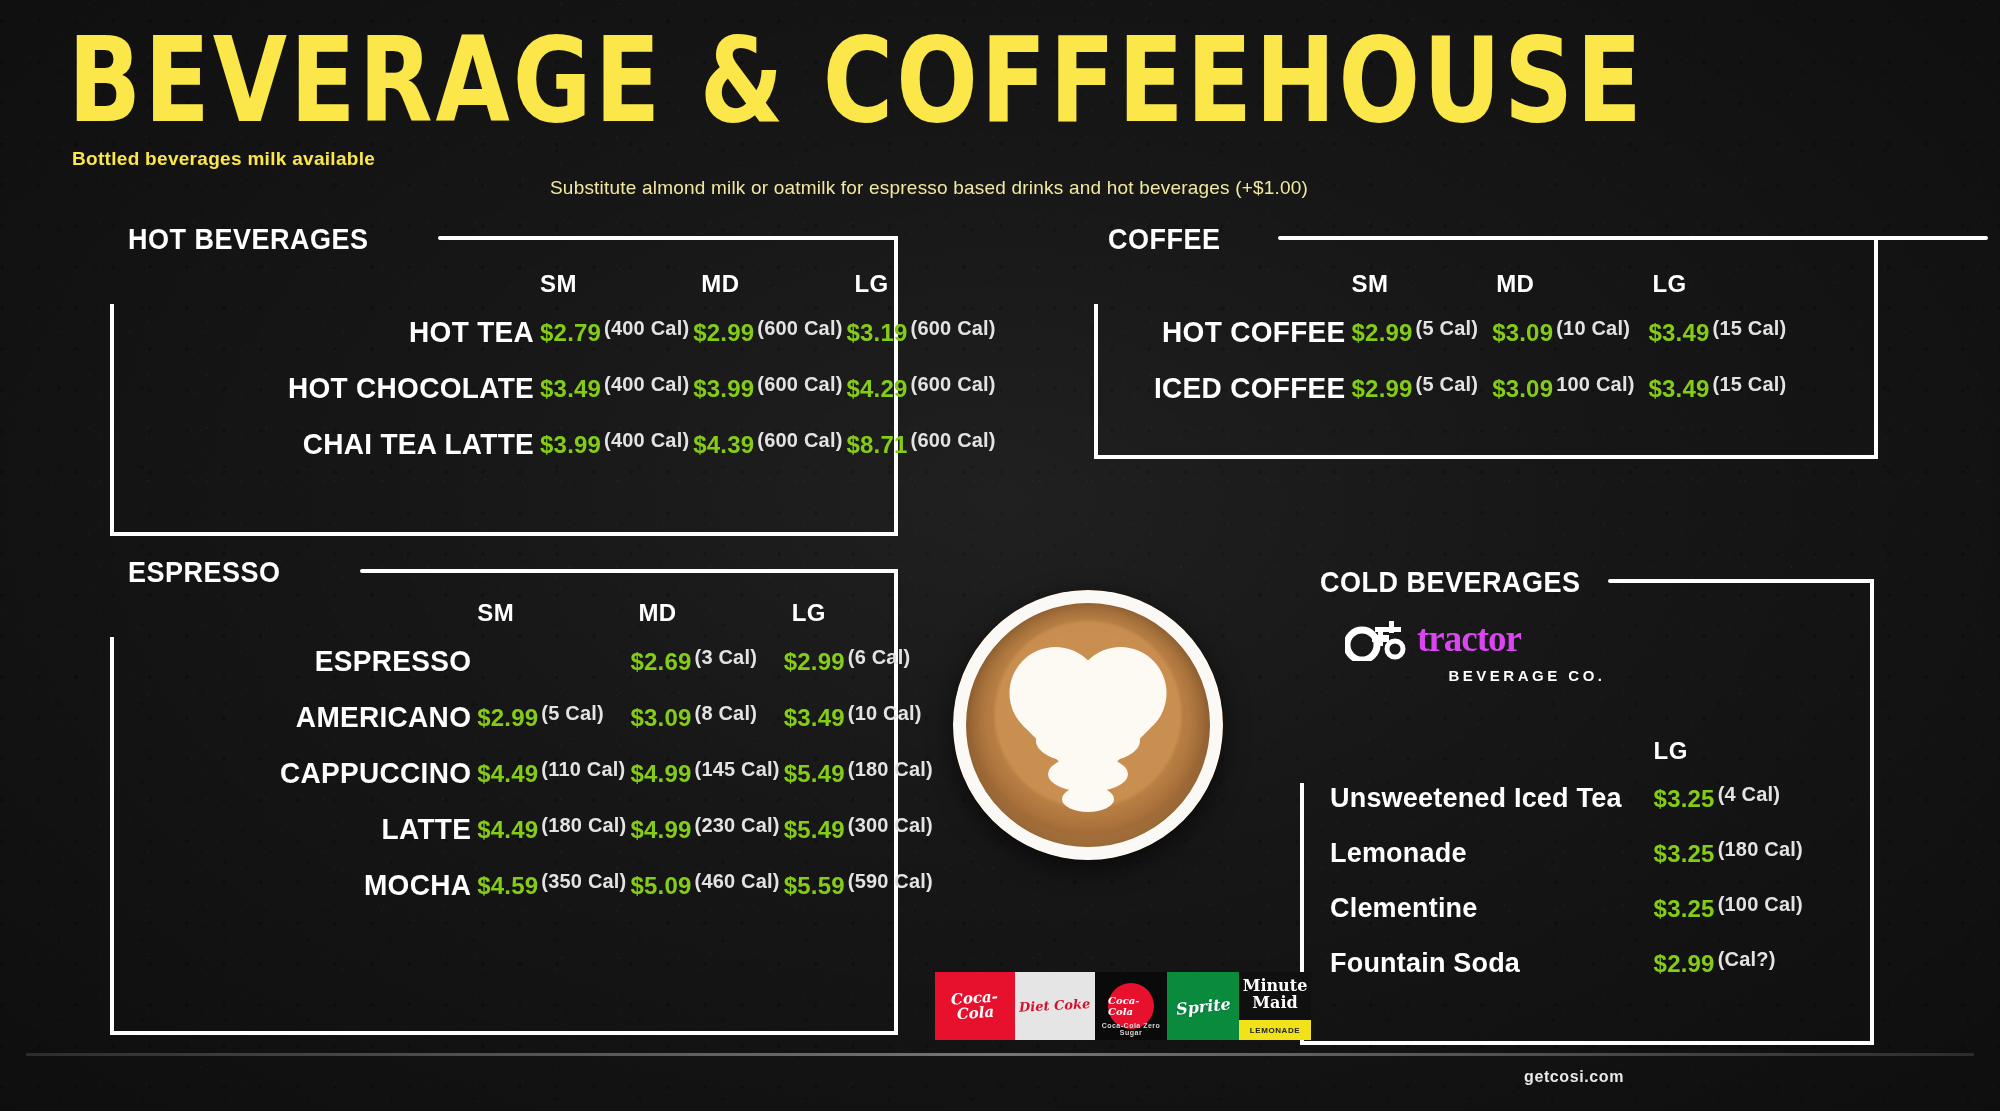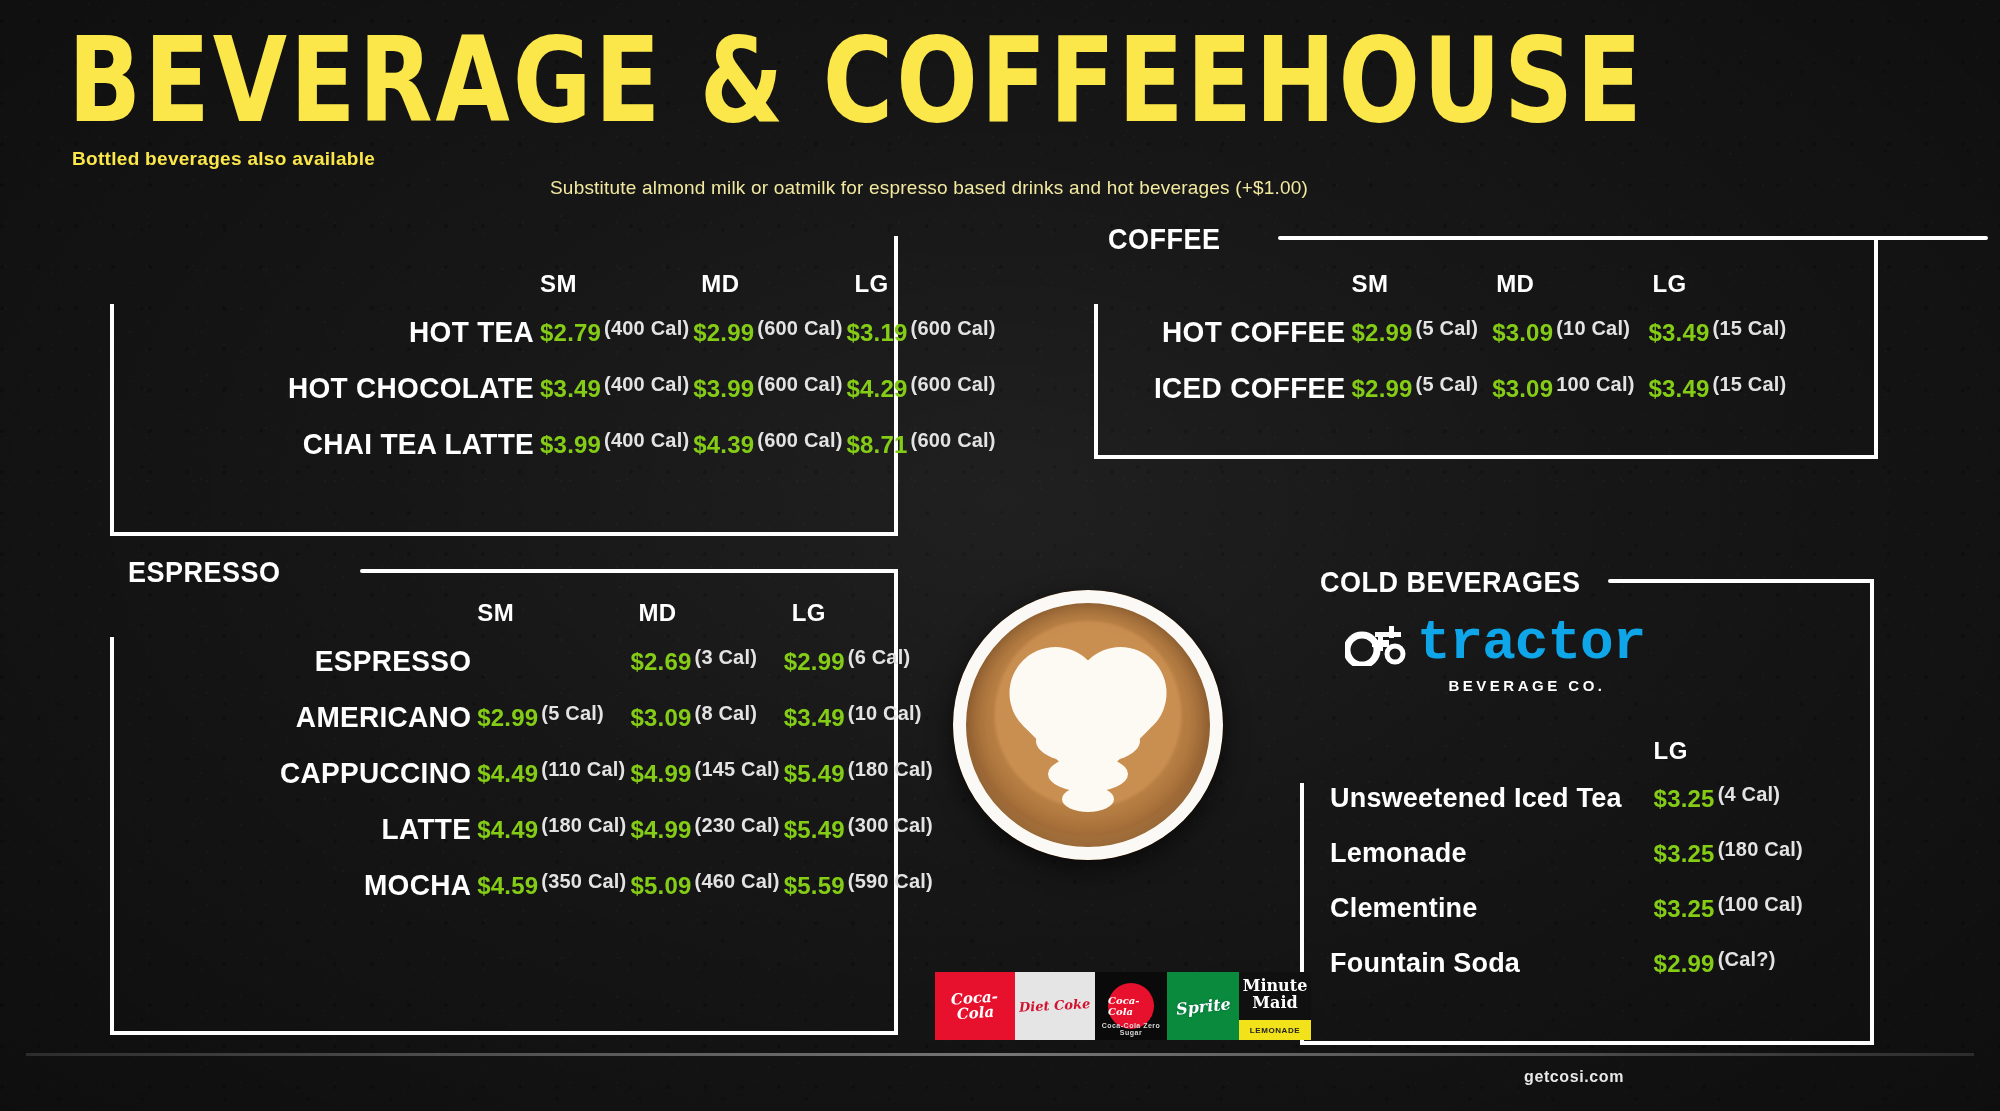--- a/index.html
+++ b/index.html
@@ -123,22 +123,22 @@
   .heart:after  { top:0; left:46px; }
   .petal {
     position:absolute; left:50%; background:#fdfaf4; border-radius:50%;
     transform:translateX(-50%);
   }
 
   
   .tractor-logo { position:absolute; left:1345px; top:615px; width:330px; }
   .tractor-row { display:flex; align-items:center; gap:6px; }
   .tractor-word {
-    font-size:56px; font-weight:bold; color:#0ea5e9; letter-spacing:-1px;
-    font-family:Liberation Mono, monospace; line-height:1;
+    font-size:37px; font-weight:bold; color:#d946ef; letter-spacing:-1px;
+    font-family:Liberation Serif, serif; line-height:1;
   }
   .tractor-sub {
     font-size:15px; font-weight:bold; color:#fff; letter-spacing:3.5px;
     text-align:center; margin-top:6px; margin-left:34px;
   }
 
   
   .sodas { position:absolute; left:935px; top:972px; display:flex; height:68px; }
   .soda { height:68px; display:flex; align-items:center; justify-content:center; position:relative; overflow:hidden; }
   .s-coke { width:80px; background:#e8112d; }
@@ -178,24 +178,28 @@
 </style>
 </head>
 <body>
 
 <div class="noise"></div>
 <div class="vignette"></div>
 
 <div class="page">
 
   <div class="title">BEVERAGE &amp; COFFEEHOUSE</div>
-  <div class="subtitle-left">Bottled beverages also available</div>
+  <div class="subtitle-left">Bottled beverages milk available</div>
   <div class="subtitle-center">Substitute almond milk or oatmilk for espresso based drinks and hot beverages (+$1.00)</div>
 
   <div class="section" style="left:128px; top:222px; width:770px; height:290px;">
+    <div class="sec-head">
+      <div class="sec-title">HOT BEVERAGES</div>
+      <div class="sec-rule" style="left:310px; width:460px;"></div>
+    </div>
     <div class="lbracket" style="left:-18px; top:82px; height:232px;"></div>
     <div class="rbracket-v" style="left:766px; top:14px; height:300px;"></div>
     <div class="rbracket-h" style="left:-18px; top:310px; width:788px;"></div>
 
     <table class="menu" style="left:160px; top:48px;">
       <tbody>
           <tr>
         <td></td>
         <td class="sizehdr" style="padding-left:6px;">SM</td>
         <td class="sizehdr" style="padding-left:12px;">MD</td>

